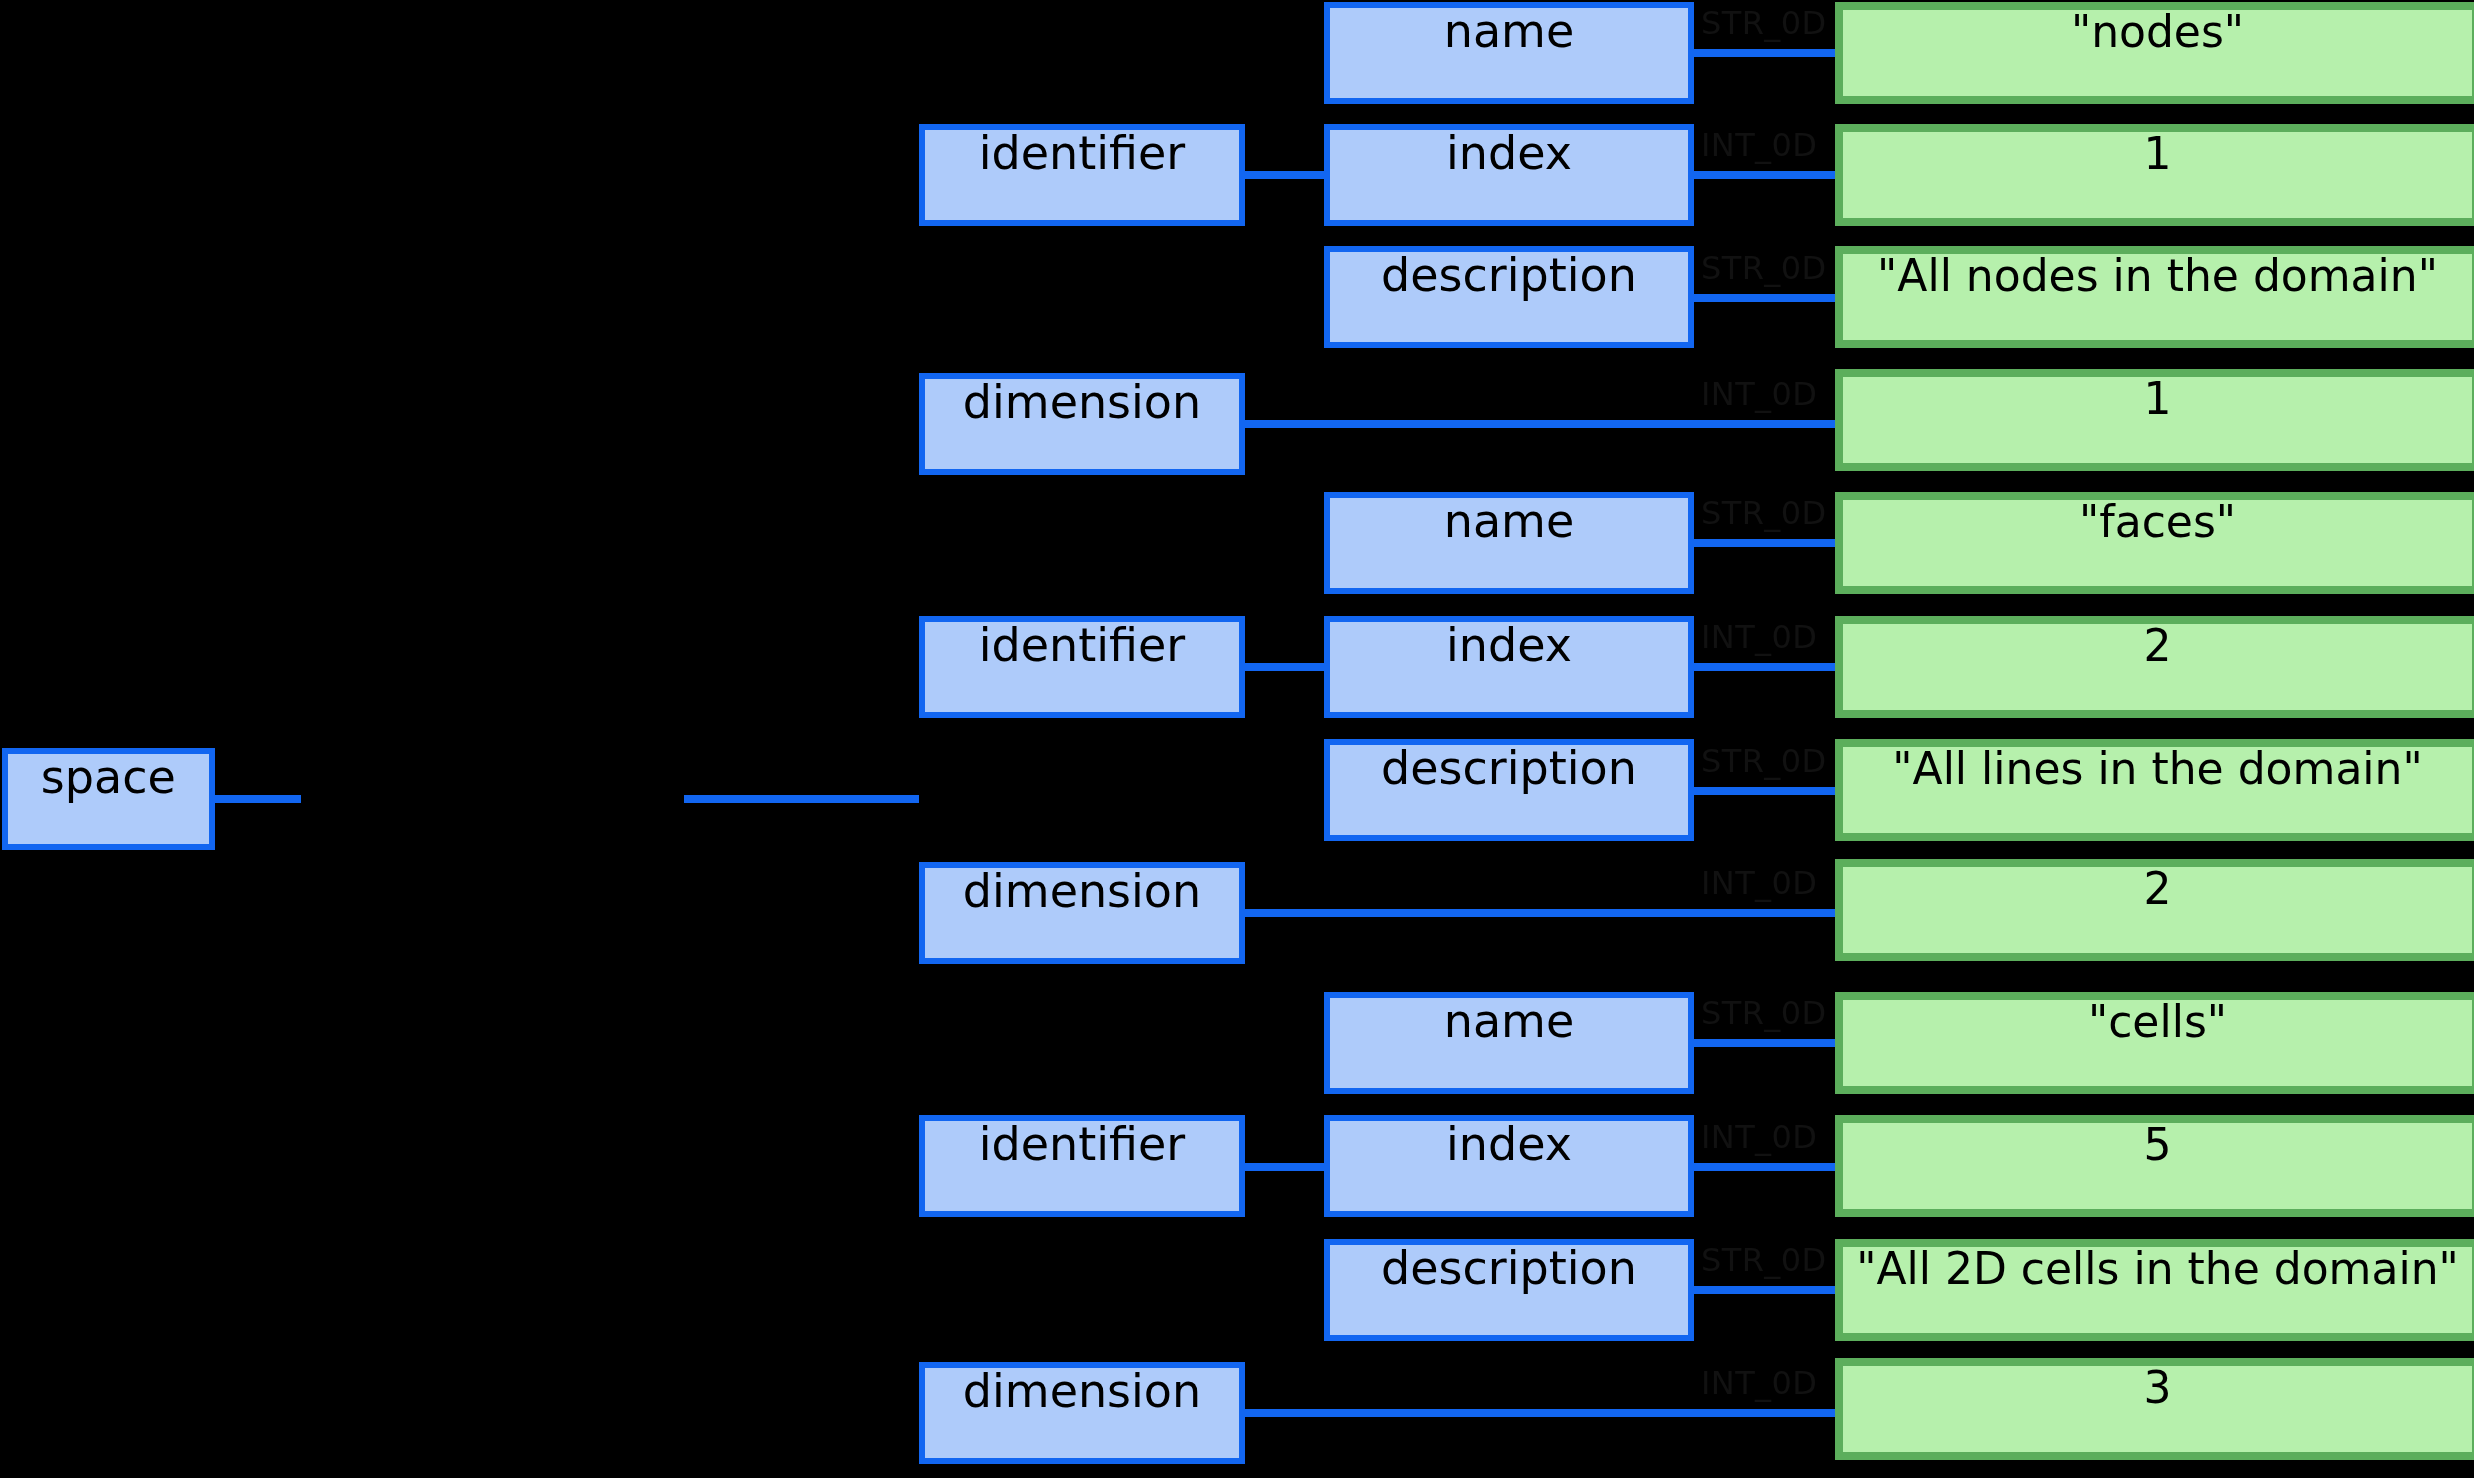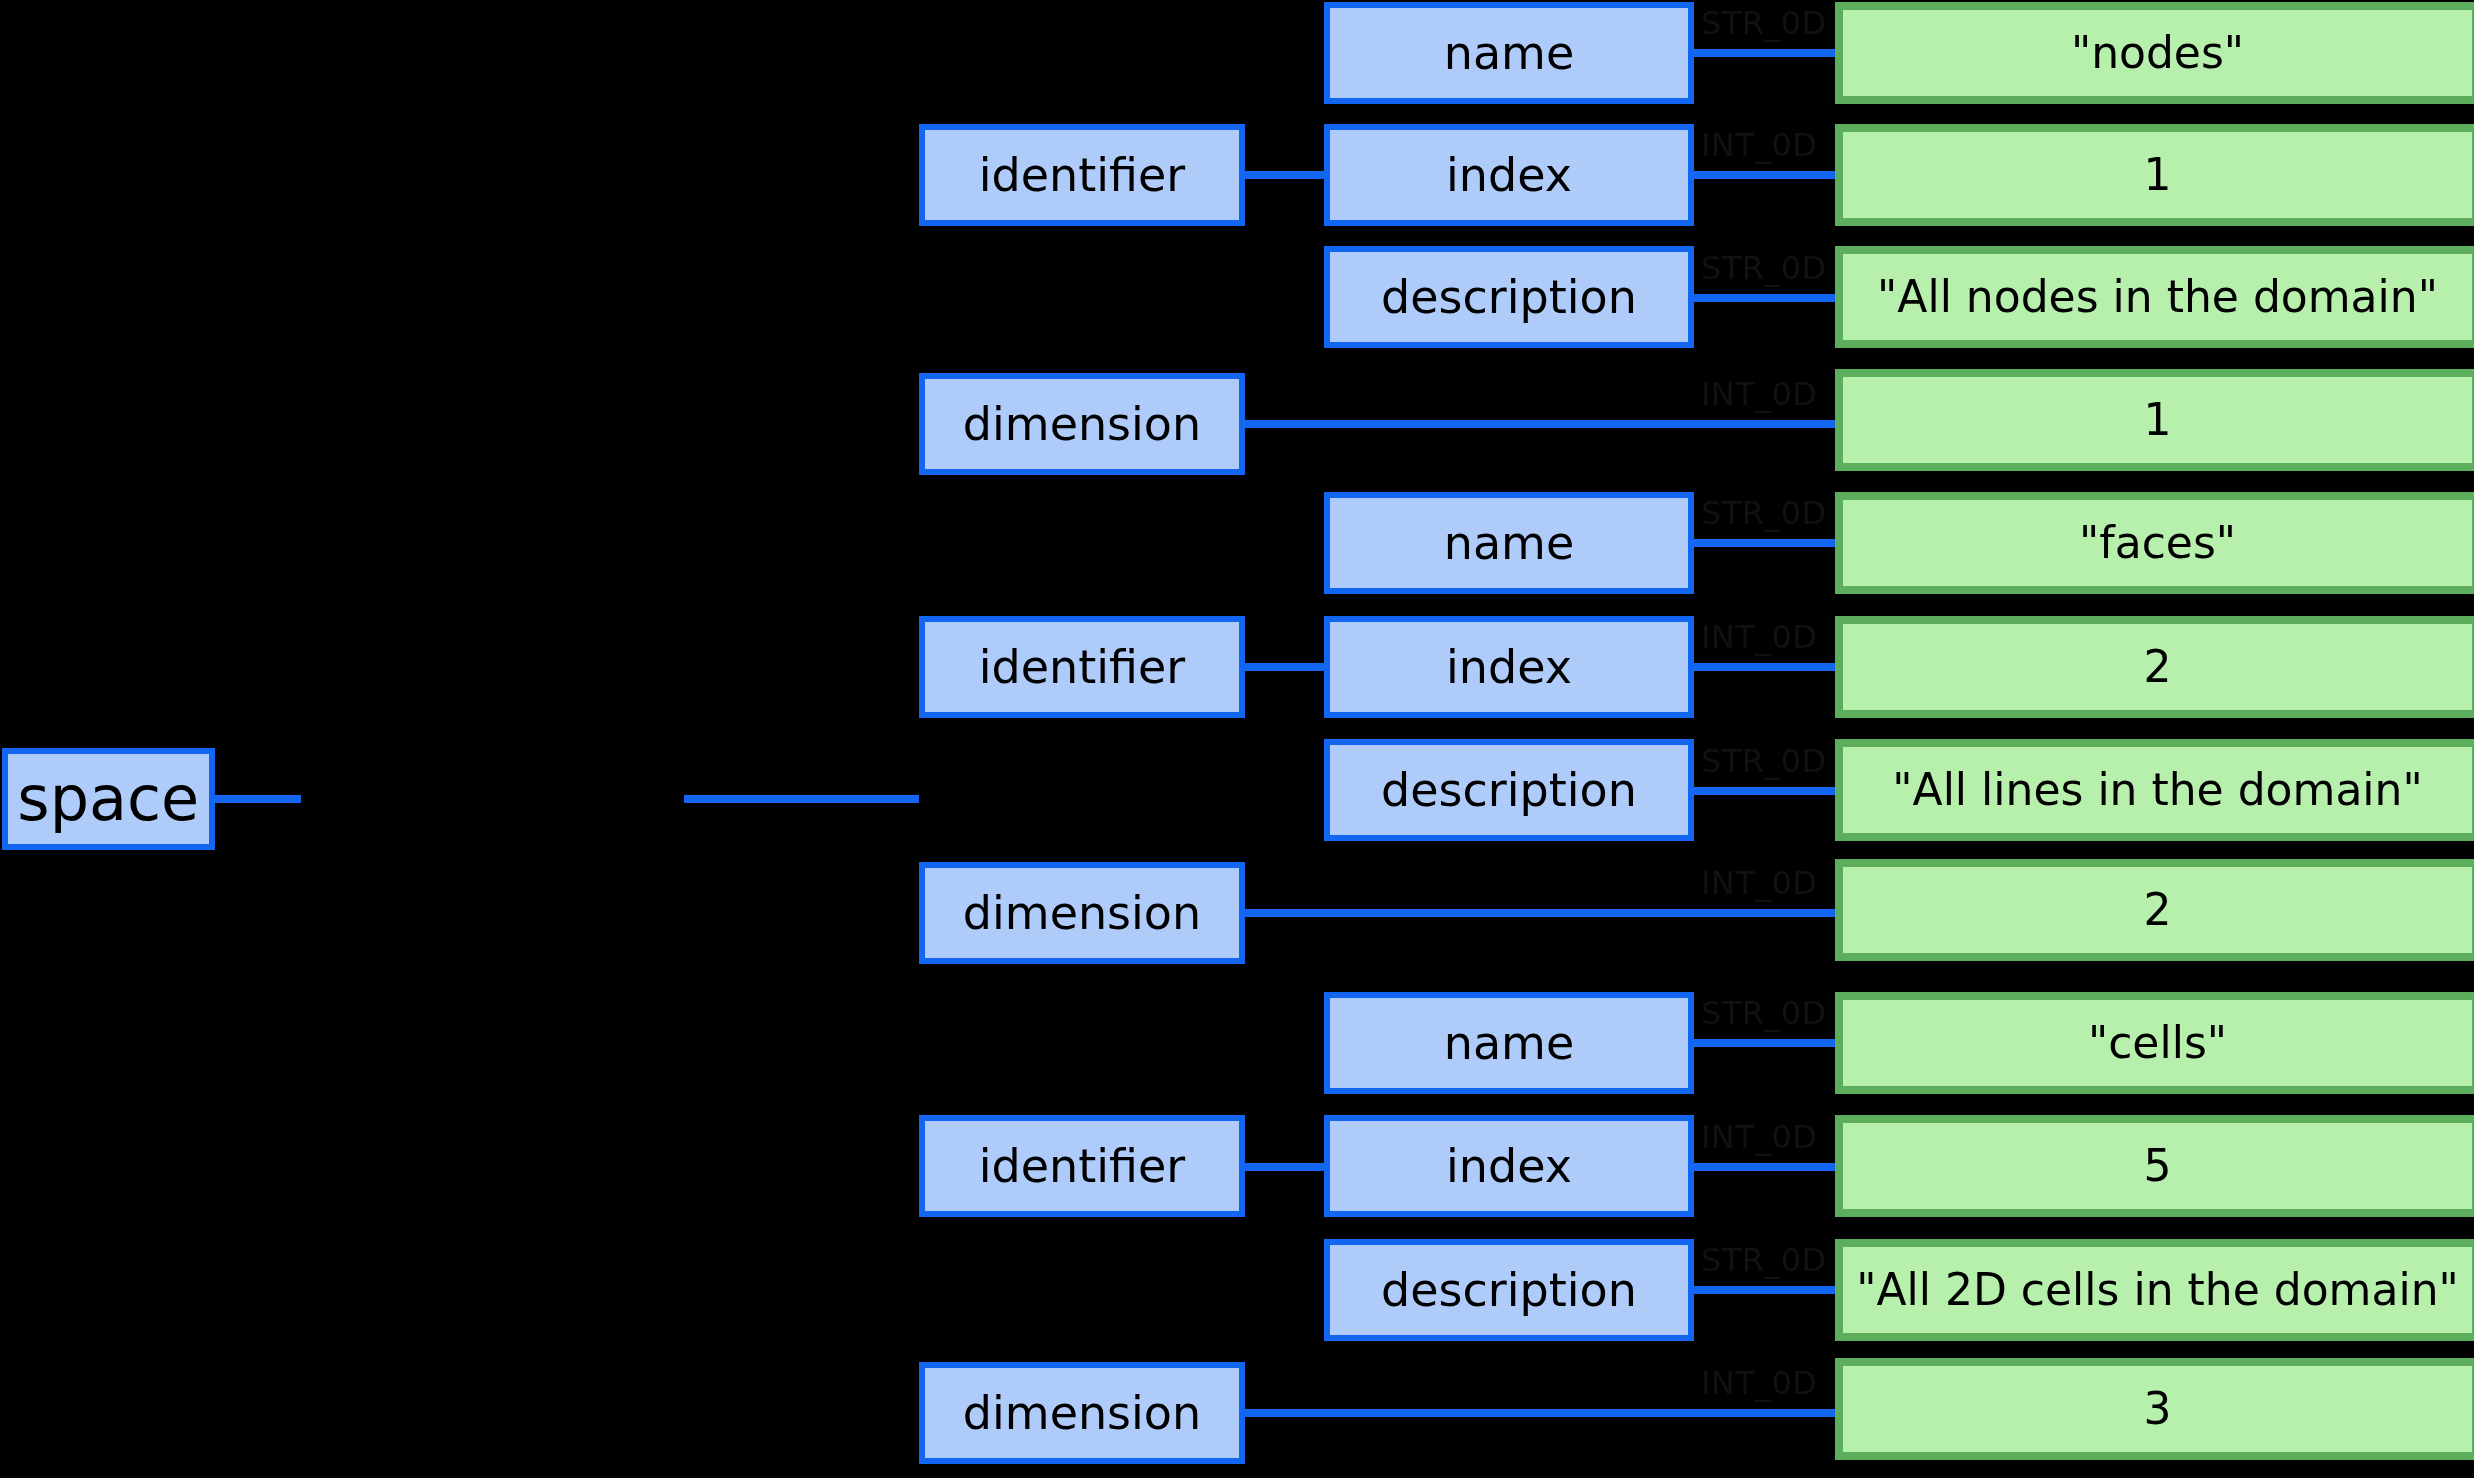--- a/index.html
+++ b/index.html
@@ -12,21 +12,20 @@
     width: 2475px;
     height: 1479px;
     background: #000000;
     overflow: hidden;
     font-family: "DejaVu Sans", "Liberation Sans", sans-serif;
   }
   .node {
     position: absolute;
     box-sizing: border-box;
     display: flex;
-    align-items: center;
     justify-content: center;
     white-space: nowrap;
     overflow: hidden;
     line-height: 1;
   }
   
   .node.blue {
     background: #AECBFA;
     border: 6.1px solid #1266F1;
     color: #000000;
@@ -55,21 +54,21 @@
     position: absolute;
     background: #1266F1;
     height: 8px;
   }
 </style>
 </head>
 <body>
 
 <div id="canvas">
 
-  <div class="node blue" style="left:1.8px; top:748px; width:213px; height:102px; font-size:62px;">
+  <div class="node blue" style="left:1.8px; top:748px; width:213px; height:102px; font-size:46px;">
     <span class="label">space</span>
   </div>
   <div class="stub" style="left:215px; top:795px; width:86px;"></div>
 
   <div class="stub" style="left:684px; top:795px; width:235px;"></div>
 
   <div class="node blue" style="left:919px; top:124px; width:326px; height:102px; font-size:46px;">
     <span class="label">identifier</span>
   </div>
   <div class="stub" style="left:1245px; top:171px; width:79px;"></div>

